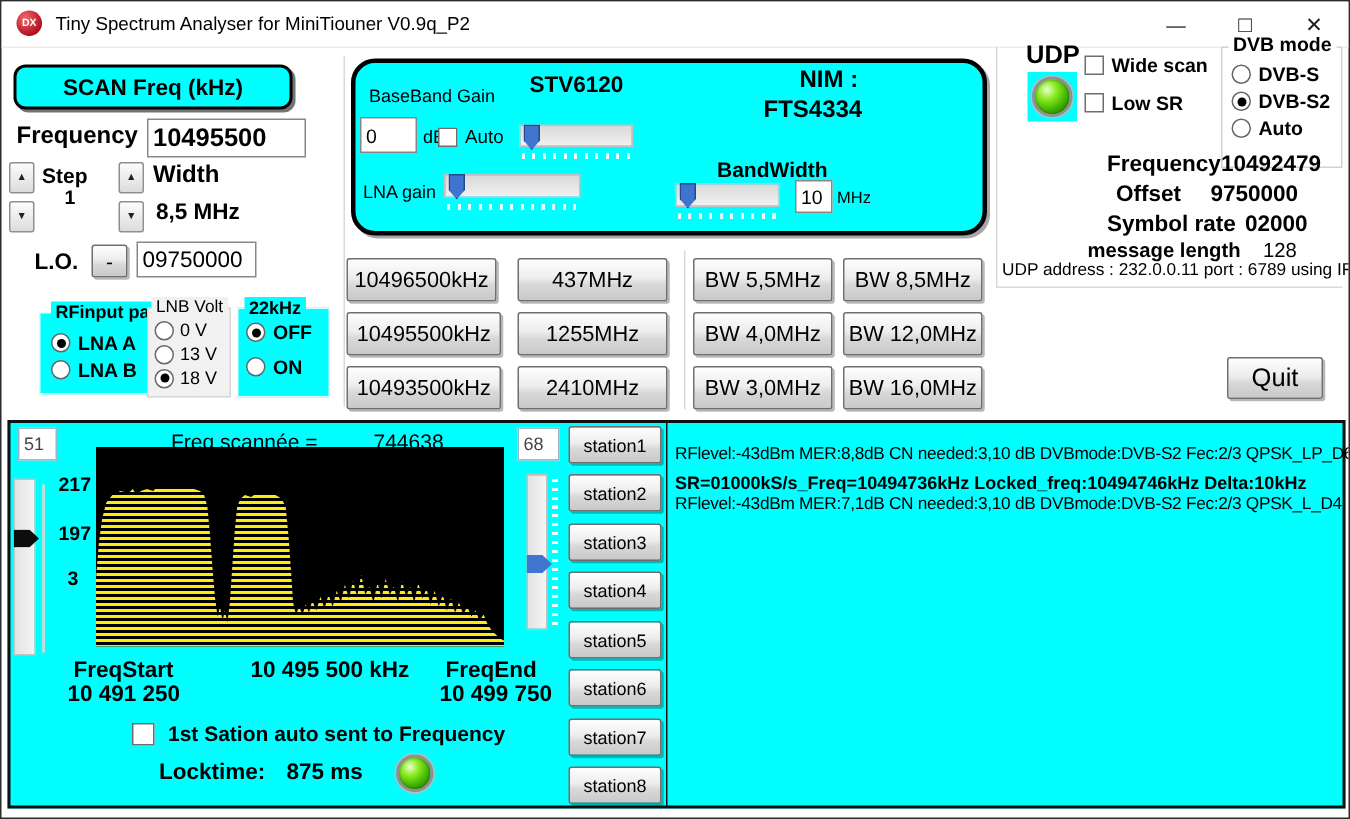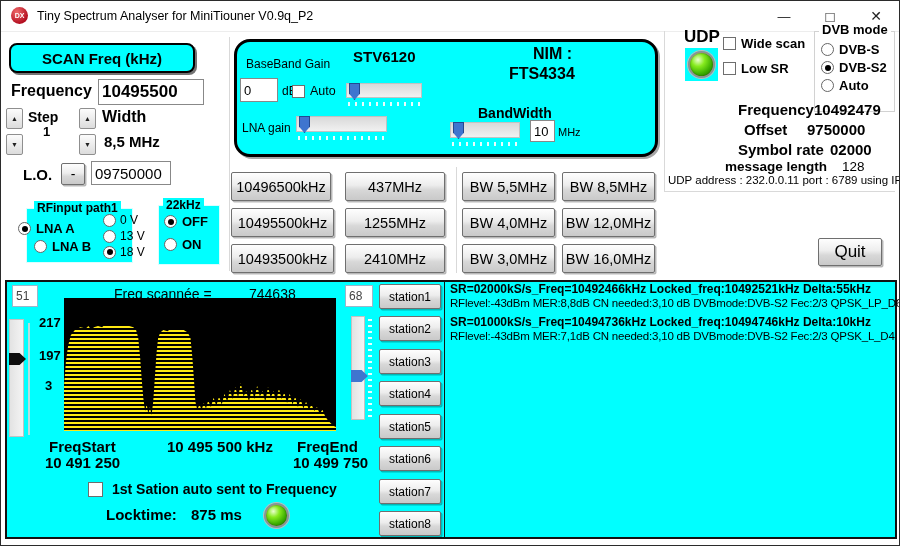--- a/index.html
+++ b/index.html
@@ -89,29 +89,32 @@
   <div class="abs b" style="left:101px;top:107px;font-size:16px;">Width</div>
   <div class="abs b" style="left:103px;top:132px;font-size:15px;">8,5 MHz</div>
 
   <div class="abs b" style="left:22px;top:165px;font-size:15px;">L.O.</div>
   <div class="btn" style="left:60px;top:162px;width:24px;height:22px;font-size:14px;">-</div>
   <input class="input" style="left: 90px; top: 160px; width: 80px; height: 24px; font-size: 15px;" value="09750000">
 
   <div class="group cyan" style="left:25px;top:207px;width:107px;height:55px;border:1px solid rgba(255,255,255,.85);">
     <div class="gtitle cyan">RFinput path1</div>
   </div>
-  <div class="row b" style="left:17px;top:220px;">
+  <div class="row b" style="left:33px;top:220px;">
     <span class="rcirc on"></span>
     <span>LNA A</span>
   </div>
   <div class="row b" style="left:33px;top:238px;">
     <span class="rcirc"></span>
     <span>LNA B</span>
   </div>
 
+  <div class="group" style="left:97px;top:204px;width:56px;height:60px;background:#f1f1f1;border:1px solid #d6d6d6;">
+    <div class="gtitle" style="background:#f1f1f1;left:2px;font-size:11.5px;font-weight:normal;">LNB Volt</div>
+  </div>
   <div class="row" style="left:102px;top:212px;font-size:12px;gap:4px;">
     <span class="rcirc"></span>
     <span>0 V</span>
   </div>
   <div class="row" style="left:102px;top:228px;font-size:12px;gap:4px;align-items:flex-end;">
     <span class="rcirc"></span>
     <span>13 V</span>
   </div>
   <div class="row" style="left:102px;top:244px;font-size:12px;gap:4px;">
     <span class="rcirc on"></span>
@@ -261,18 +264,17 @@
   <div class="btn" style="left:378px;top:315px;width:62px;height:25px;font-size:12px;">station2</div>
   <div class="btn" style="left:378px;top:348px;width:62px;height:25px;font-size:12px;">station3</div>
   <div class="btn" style="left:378px;top:380px;width:62px;height:25px;font-size:12px;">station4</div>
   <div class="btn" style="left:378px;top:413px;width:62px;height:25px;font-size:12px;">station5</div>
   <div class="btn" style="left:378px;top:445px;width:62px;height:25px;font-size:12px;">station6</div>
   <div class="btn" style="left:378px;top:478px;width:62px;height:25px;font-size:12px;">station7</div>
   <div class="btn" style="left:378px;top:510px;width:62px;height:25px;font-size:12px;">station8</div>
 
   <div class="abs" style="left:443px;top:281px;width:1px;height:256px;background:#111;"></div>
 
-  <div class="status-line b" style="top:281px;">SR=02000kS/s_Freq=10492466kHz Locked_freq:10492521kHz Delta:55kHz</div>
   <div class="status-line rg" style="top:296px;">RFlevel:-43dBm MER:8,8dB CN needed:3,10 dB DVBmode:DVB-S2 Fec:2/3 QPSK_LP_D6</div>
   <div class="status-line b" style="top:314px;">SR=01000kS/s_Freq=10494736kHz Locked_freq:10494746kHz Delta:10kHz</div>
   <div class="status-line rg" style="top:329px;">RFlevel:-43dBm MER:7,1dB CN needed:3,10 dB DVBmode:DVB-S2 Fec:2/3 QPSK_L_D4</div>
 
 </div>
 
 </body></html>

